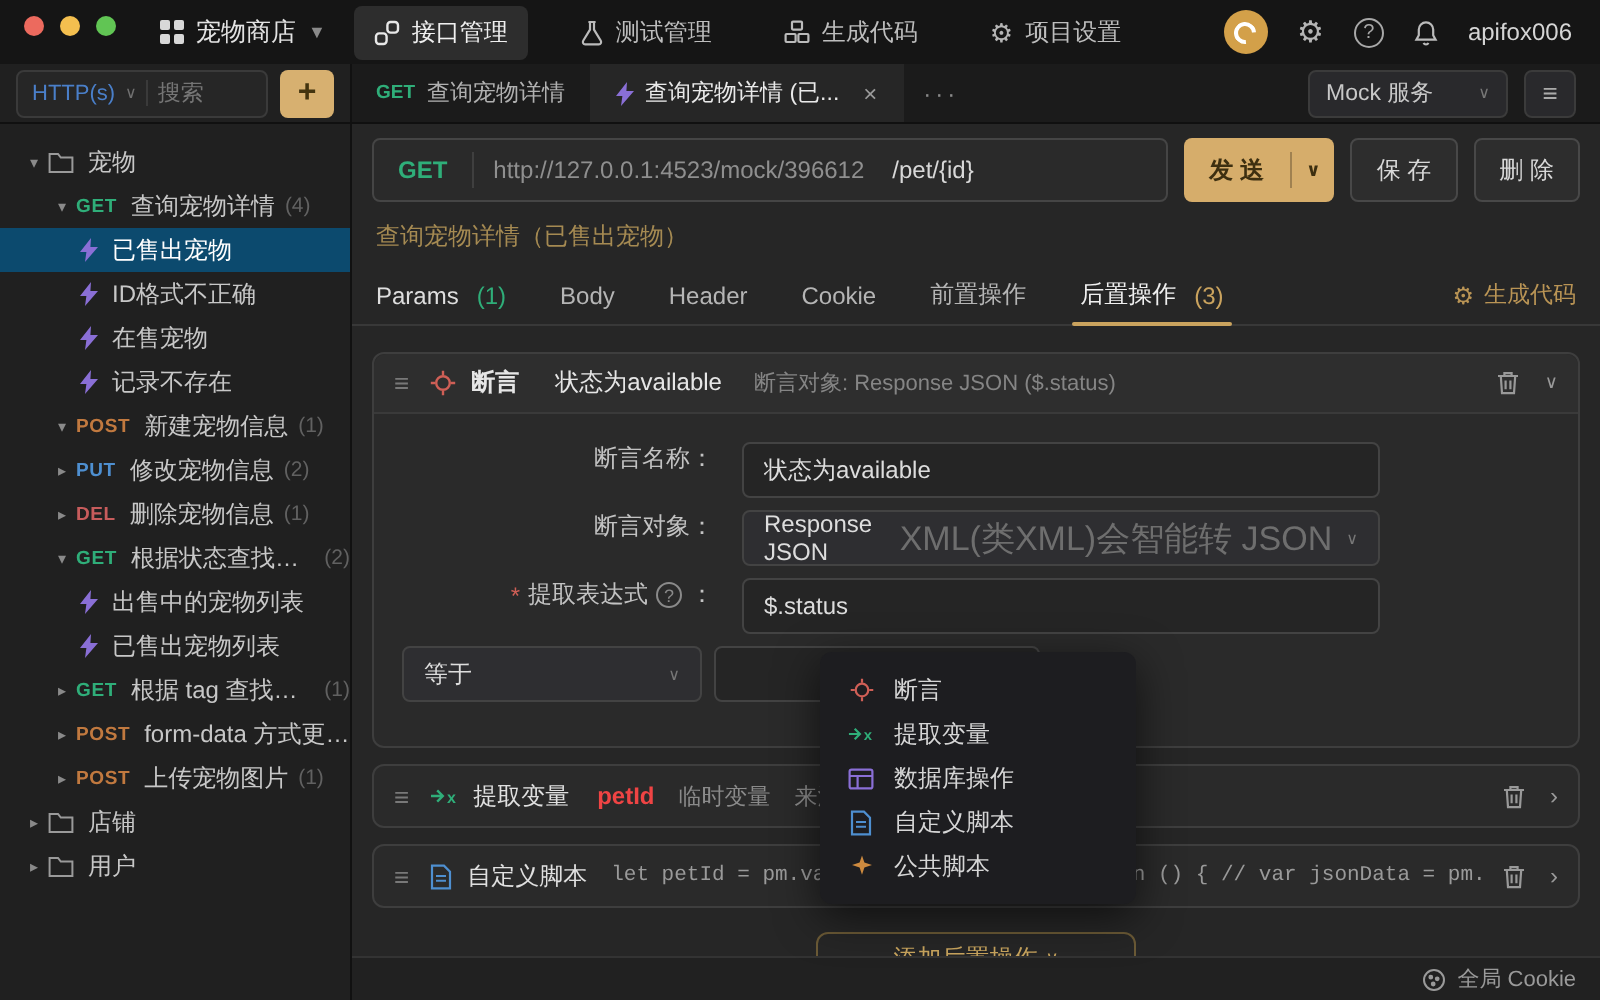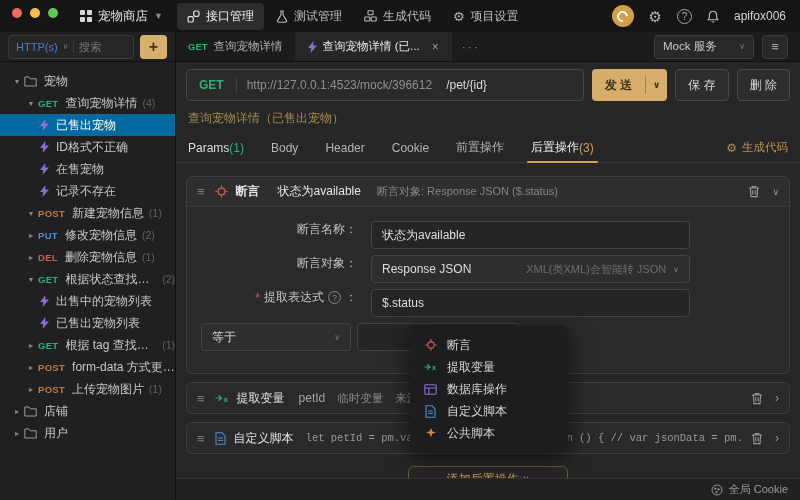--- a/index.html
+++ b/index.html
@@ -8,21 +8,21 @@
 .window{position:relative;width:800px;height:500px;display:flex;flex-direction:column;background:#151515}
 svg{display:block}
 
 
 .titlebar{height:32px;flex-shrink:0;display:flex;align-items:center;background:#151515}
 .traffic{display:flex;gap:8px;margin-left:12px;margin-top:-6px}
 .tl{width:10px;height:10px;border-radius:50%}
 .tl.r{background:#ec6a5e}.tl.y{background:#f4bf4f}.tl.g{background:#61c554}
 .ws{display:flex;align-items:center;gap:6px;margin-left:22px;color:#e3e3e3;font-size:12.5px}
 .ws .caret{color:#8a8a8a;font-size:9px}
-.topnav{display:flex;align-items:center;gap:2px;margin-left:14px}
+.topnav{display:flex;align-items:center;gap:16px;margin-left:14px}
 .navitem{display:flex;align-items:center;gap:6px;padding:5px 10px;border-radius:4px;color:#bdbdbd;cursor:pointer}
 .navitem.active{background:#2d2d2d;color:#efefef}
 .tb-right{margin-left:auto;display:flex;align-items:center;gap:15px;padding-right:14px}
 .avatar{width:22px;height:22px;border-radius:50%;background:#d3a049;display:flex;align-items:center;justify-content:center}
 .avatar .arc{width:11px;height:11px;border-radius:50%;border:2.2px solid #fff;border-right-color:transparent;transform:rotate(40deg)}
 .gear{color:#b5b5b5;font-size:15px;line-height:1}
 .help{width:15px;height:15px;border-radius:50%;border:1.2px solid #a8a8a8;color:#a8a8a8;font-size:10px;display:flex;align-items:center;justify-content:center}
 .user{color:#d5d5d5}
 
 
@@ -50,41 +50,41 @@
 .sidebar{width:176px;flex-shrink:0;background:#202020;border-right:1px solid #111;padding-top:8px;overflow:hidden}
 .trow{height:22px;display:flex;align-items:center;gap:0;color:#c7c7c7;white-space:nowrap;cursor:pointer}
 .trow .arr{width:14px;text-align:center;color:#8a8a8a;font-size:8px;flex-shrink:0}
 .trow .ficon{margin-right:7px;flex-shrink:0}
 .trow .bolt{margin-right:7px;flex-shrink:0}
 .trow .mtd{font-size:9.5px;font-weight:bold;margin-right:7px;letter-spacing:.3px;flex-shrink:0}
 .m-get{color:#2fae79}.m-post{color:#c1793f}.m-put{color:#4e8fd0}.m-del{color:#c75c5c}
 .trow .cnt{color:#616161;font-size:10.5px;margin-left:5px}
 .trow .tlabel{overflow:hidden;text-overflow:ellipsis}
 .l0{padding-left:10px}.l1{padding-left:24px}.l2{padding-left:40px}
-.trow.selected{background:#0369a1;color:#fff}
+.trow.selected{background:#0c4a6e;color:#fff}
 
 .main{flex:1;display:flex;flex-direction:column;background:#262626;min-width:0;position:relative}
 
 
 .toolbar{display:flex;align-items:center;gap:8px;padding:7px 10px 6px}
 .urlgroup{flex:1;height:32px;border:1px solid #454545;border-radius:4px;background:#2a2a2a;display:flex;align-items:center;min-width:0}
 .urlgroup .method{padding:0 12px;font-weight:bold;color:#2fae79}
 .urlgroup .gdiv{width:1px;height:18px;background:#3f3f3f}
 .urlbase{margin-left:10px;color:#8f8f8f;white-space:nowrap;overflow:hidden}
 .urlpath{margin-left:14px;color:#d8d8d8;white-space:nowrap}
 .sendbtn{height:32px;background:#d6ad6b;border-radius:4px;display:flex;align-items:center;color:#3d2f10;font-weight:bold}
 .sendbtn .txt{padding:0 13px}
 .sendbtn .sdiv{width:1px;height:18px;background:rgba(0,0,0,.25)}
 .sendbtn .caret{padding:0 7px;font-size:9px}
 .ghostbtn{height:32px;background:#2d2d2d;border:1px solid #484848;border-radius:4px;color:#d8d8d8;display:flex;align-items:center;padding:11px 12px;white-space:nowrap}
 
 
 .crumb{padding:3px 12px 6px;color:#a58a52}
 .edtabs{display:flex;align-items:center;height:30px;padding:0 12px;border-bottom:1px solid #383838}
-.etab{margin-right:27px;color:#b5b5b5;height:30px;display:flex;align-items:center;gap:0;position:relative;white-space:nowrap}
+.etab{margin-right:27px;color:#b5b5b5;height:30px;display:flex;align-items:center;gap:9px;position:relative;white-space:nowrap}
 .etab .c-green{color:#2fae79}
 .etab.first{color:#dedede}
 .etab.active{color:#f0f0f0}
 .etab .c-gold{color:#caa35e}
 .etab.active::after{content:"";position:absolute;left:-4px;right:-4px;bottom:0;height:2px;background:#caa35e;border-radius:1px}
 .gencode{margin-left:auto;display:flex;align-items:center;gap:5px;color:#b99455;font-size:11.5px}
 .gencode .gear{color:#b99455;font-size:12px}
 
 
 .content{flex:1;padding:0 10px;min-height:0}
@@ -98,27 +98,27 @@
 .hright .chev{color:#9a9a9a;font-size:9px}
 .hright .chevr{color:#9a9a9a;font-size:12px}
 .pbody{padding:14px 0 16px}
 .frow{display:flex;align-items:flex-start;height:28px;margin-bottom:6px}
 .flabel{width:170px;text-align:right;color:#c2c2c2;flex-shrink:0;display:flex;justify-content:flex-end;align-items:center;gap:4px}
 .req{color:#cf5f56}
 .qcirc{width:13px;height:13px;border-radius:50%;border:1px solid #8a8a8a;color:#8a8a8a;font-size:9px;display:inline-flex;align-items:center;justify-content:center}
 .fctrl{margin-left:14px;width:319px;display:flex;gap:6px}
 .tin{width:100%;height:28px;background:#252525;border:1px solid #434343;border-radius:4px;color:#ddd;padding:0 10px;font-family:inherit;font-size:12px;outline:none}
 .fsel{height:28px;background:#2e2e31;border:1px solid #434343;border-radius:4px;display:flex;align-items:center;padding:0 10px;color:#ddd;width:100%}
-.fsel .hint{margin-left:auto;color:#6e6e6e;font-size:11px;white-space:nowrap}
+.fsel .hint{margin-left:auto;color:#6e6e6e;font-size:17px;white-space:nowrap}
 .fsel .caret{color:#777;font-size:8px;margin-left:7px}
 .fsel.op{width:150px;flex-shrink:0}
 
 .rowcard{height:32px;margin-top:8px;border:1px solid #3e3e3e;border-radius:6px;background:#2a2a2a;display:flex;align-items:center;padding:0 10px;white-space:nowrap;overflow:hidden}
 .rtype{color:#e0e0e0;margin-left:8px}
-.rname{color:#a3a3a3;font-weight:normal;margin-left:14px}
+.rname{color:#ef4444;font-weight:bold;margin-left:14px}
 .rmeta{color:#8a8a8a;margin-left:12px;font-size:11.5px}
 .code{font-family:"Liberation Mono","DejaVu Sans Mono",monospace;font-size:10.5px;color:#9a9a9a;margin-left:12px;overflow:hidden}
 .code.rt{margin-left:auto;margin-right:10px}
 
 .addbtn{margin:12px auto 0;width:160px;height:26px;border:1px solid #6b5a36;border-radius:6px;color:#c9a55e;display:flex;align-items:center;justify-content:center;gap:4px;background:transparent}
 .addbtn .caret{font-size:9px}
 
 
 .menu{position:absolute;left:410px;top:326px;width:158px;background:#1d1d20;border-radius:6px;box-shadow:0 6px 22px rgba(0,0,0,.6);padding:8px 0;z-index:20}
 .mitem{height:22px;display:flex;align-items:center;padding:0 14px;gap:10px;color:#d6d6d6;cursor:pointer}

